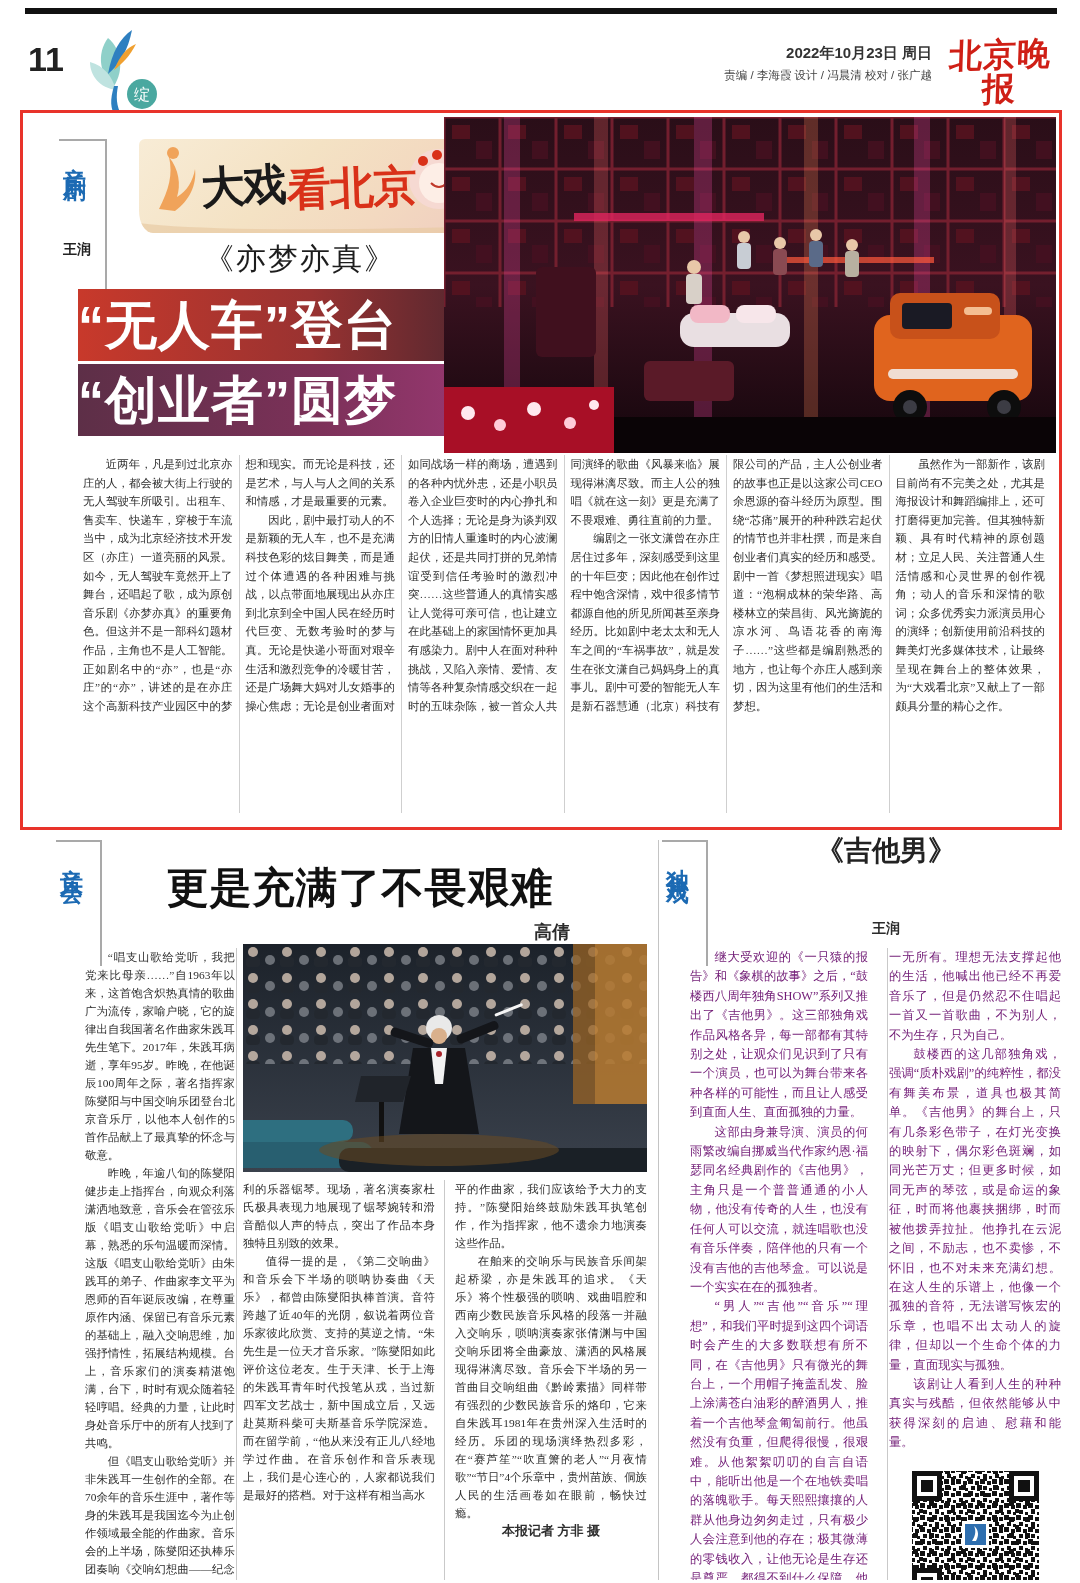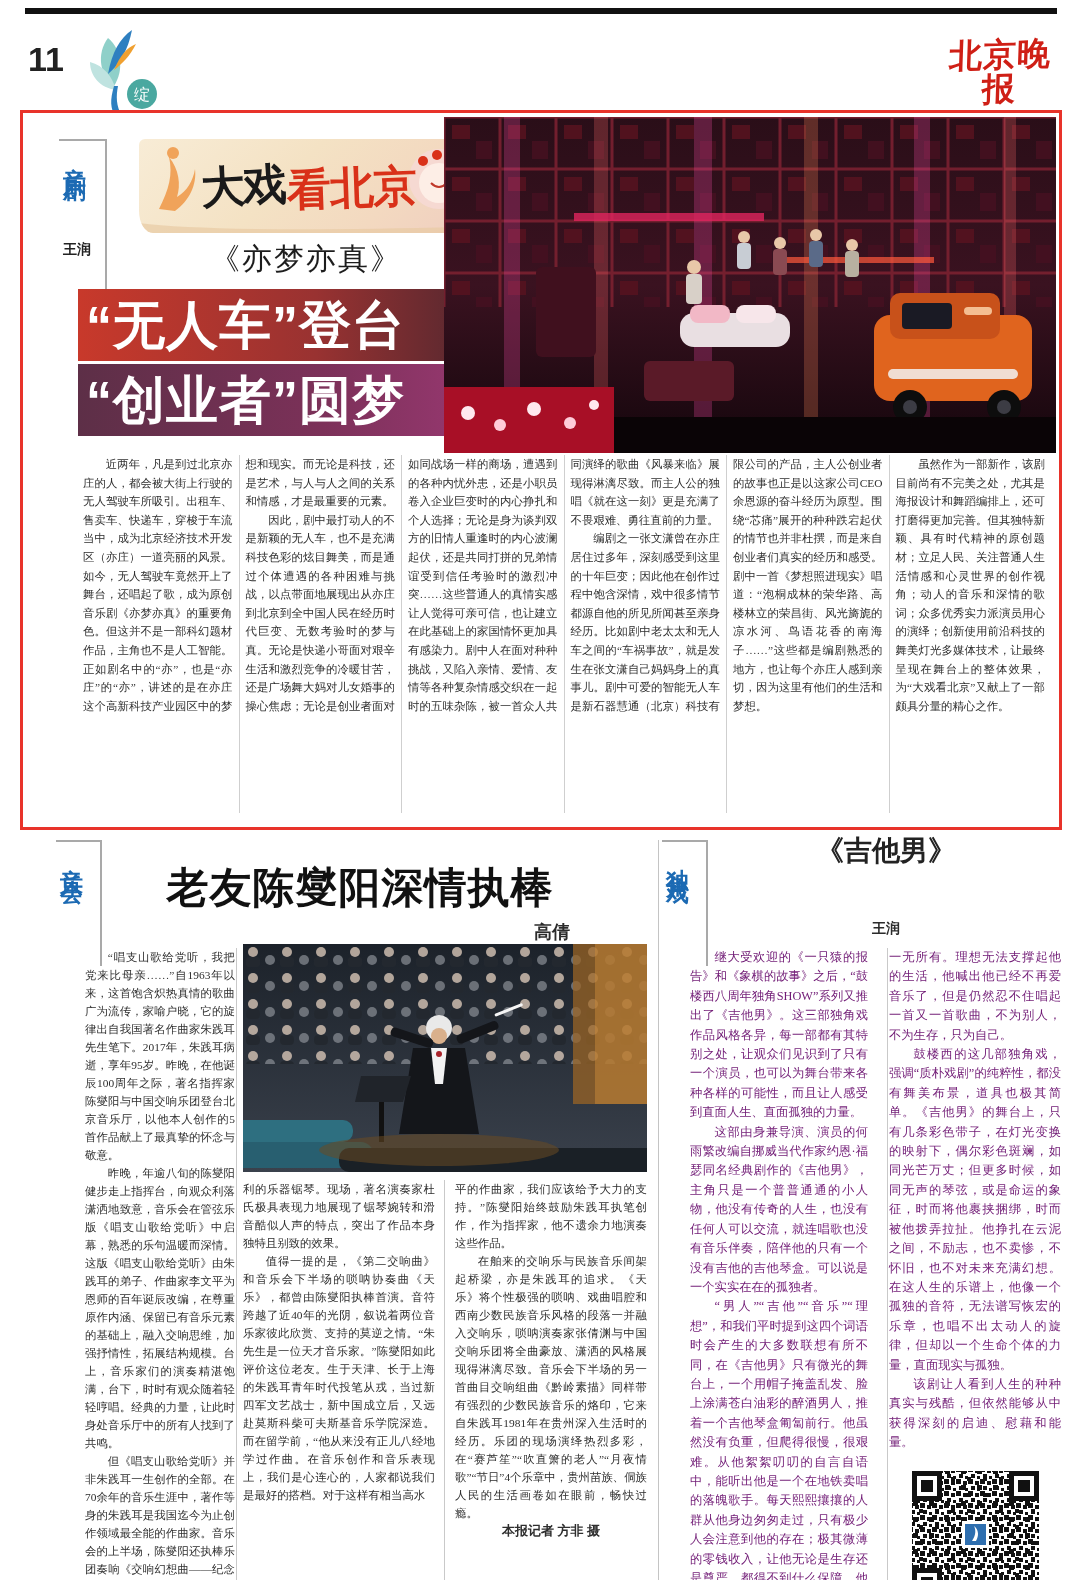--- a/index.html
+++ b/index.html
@@ -24,25 +24,25 @@
           font-weight:700;color:#1c6ab3;font-size:23px;letter-spacing:6px;line-height:1;}
   .musical-label-frame{left:36px;top:26px;height:150px;width:34px;}
   .musical-author{left:40px;top:128px;font-size:14px;font-weight:700;font-family:"Liberation Sans",sans-serif;color:#222;}
 
   .banner{left:116px;top:26px;width:322px;height:94px;border-radius:6px 6px 14px 14px/6px 6px 22px 22px;
           background:linear-gradient(135deg,#f8ecd6 0%,#f4e2c4 45%,#f3d9c0 75%,#f0cfc0 100%);overflow:hidden;}
   .banner-black{position:absolute;left:62px;top:18px;font-size:44px;font-weight:900;color:#1a1a1a;
                 font-family:"Liberation Serif",serif;transform:rotate(-3deg);letter-spacing:-2px;}
   .banner-red{position:absolute;left:148px;top:20px;font-size:44px;font-weight:900;color:#d93119;
               font-family:"Liberation Serif",serif;transform:rotate(-2deg);letter-spacing:-1px;}
-  .show-title{left:122px;top:126px;width:322px;text-align:center;font-size:30px;letter-spacing:2px;color:#1d1d1d;
+  .show-title{left:116px;top:126px;width:322px;text-align:center;font-size:30px;letter-spacing:2px;color:#1d1d1d;
               font-family:"Liberation Sans",sans-serif;font-weight:500;}
 
   .hl-bar{left:55px;height:72px;color:#fff;font-family:"Liberation Sans",sans-serif;font-weight:900;
-          font-size:52px;line-height:72px;padding-left:8px;letter-spacing:1px;white-space:nowrap;}
+          font-size:52px;line-height:72px;letter-spacing:1px;white-space:nowrap;}
   .hl-bar1{top:176px;width:424px;background:linear-gradient(90deg,#c8392b 0%,#993231 55%,#47252f 100%);}
   .hl-bar2{top:251px;width:440px;background:linear-gradient(90deg,#5d2f47 0%,#7c3159 55%,#a03a78 100%);}
 
   .stage-photo{left:421px;top:4px;width:612px;height:336px;background:#1c0b12;overflow:hidden;}
 
   .musical-body{left:60px;top:342px;width:962px;height:358px;overflow:hidden;
                 column-count:6;column-gap:13px;column-rule:1px solid #cfcfcf;
                 font-size:11.4px;line-height:18.6px;text-align:justify;color:#2e2e2e;}
   .musical-body p{margin:0;text-indent:2em;}
 
@@ -101,20 +101,24 @@
       <path d="M38 10 C52 22 54 42 44 58 C30 48 26 26 38 10 Z" fill="#8fd0c9"></path>
       <path d="M62 2 C58 22 50 36 38 46 C42 24 50 10 62 2 Z" fill="#2e7fc0"></path>
       <path d="M20 34 C34 38 42 48 46 62 C30 60 20 48 20 34 Z" fill="#bfe3e0"></path>
       <path d="M66 16 C60 28 52 36 44 42 C50 28 56 20 66 16 Z" fill="#f0a030"></path>
       <path d="M44 58 C40 72 40 80 46 90 L52 88 C46 78 46 68 48 58 Z" fill="#2e7fc0"></path>
       <circle cx="72" cy="66" r="15" fill="#4aa8a0"></circle>
       <text x="72" y="72" text-anchor="middle" font-size="16" fill="#ffffff" font-family="Liberation Sans, sans-serif">绽</text>
     </svg>
   </div>
 
+  <div class="abs hdr-right">
+    <div class="hdr-date">2022年10月23日 周日</div>
+    <div class="hdr-credits">责编 / 李海霞  设计 / 冯晨清  校对 / 张广越</div>
+  </div>
   <div class="abs masthead">北京晚报</div>
 
   <div class="abs feature-box">
 
     <div class="abs label-frame musical-label-frame">
       <div class="vlabel">音乐剧</div>
     </div>
     <div class="abs musical-author">王润</div>
 
     <div class="abs banner">
@@ -221,21 +225,21 @@
       <p>近两年，凡是到过北京亦庄的人，都会被大街上行驶的无人驾驶车所吸引。出租车、售卖车、快递车，穿梭于车流当中，成为北京经济技术开发区（亦庄）一道亮丽的风景。如今，无人驾驶车竟然开上了舞台，还唱起了歌，成为原创音乐剧《亦梦亦真》的重要角色。但这并不是一部科幻题材作品，主角也不是人工智能。正如剧名中的“亦”，也是“亦庄”的“亦”，讲述的是在亦庄这个高新科技产业园区中的梦想和现实。而无论是科技，还是艺术，与人与人之间的关系和情感，才是最重要的元素。</p>
       <p>因此，剧中最打动人的不是新颖的无人车，也不是充满科技色彩的炫目舞美，而是通过个体遭遇的各种困难与挑战，以点带面地展现出从亦庄到北京到全中国人民在经历时代巨变、无数考验时的梦与真。无论是快递小哥面对艰辛生活和激烈竞争的冷暖甘苦，还是广场舞大妈对儿女婚事的操心焦虑；无论是创业者面对如同战场一样的商场，遭遇到的各种内忧外患，还是小职员卷入企业巨变时的内心挣扎和个人选择；无论是身为谈判双方的旧情人重逢时的内心波澜起伏，还是共同打拼的兄弟情谊受到信任考验时的激烈冲突……这些普通人的真情实感让人觉得可亲可信，也让建立在此基础上的家国情怀更加具有感染力。剧中人在面对种种挑战，又陷入亲情、爱情、友情等各种复杂情感交织在一起时的五味杂陈，被一首众人共同演绎的歌曲《风暴来临》展现得淋漓尽致。而主人公的独唱《就在这一刻》更是充满了不畏艰难、勇往直前的力量。</p>
       <p>编剧之一张文潇曾在亦庄居住过多年，深刻感受到这里的十年巨变；因此他在创作过程中饱含深情，戏中很多情节都源自他的所见所闻甚至亲身经历。比如剧中老太太和无人车之间的“车祸事故”，就是发生在张文潇自己妈妈身上的真事儿。剧中可爱的智能无人车是新石器慧通（北京）科技有限公司的产品，主人公创业者的故事也正是以这家公司CEO余恩源的奋斗经历为原型。围绕“芯痛”展开的种种跌宕起伏的情节也并非杜撰，而是来自创业者们真实的经历和感受。剧中一首《梦想照进现实》唱道：“泡桐成林的荣华路、高楼林立的荣昌街、风光旖旎的凉水河、鸟语花香的南海子……”这些都是编剧熟悉的地方，也让每个亦庄人感到亲切，因为这里有他们的生活和梦想。</p>
       <p>虽然作为一部新作，该剧目前尚有不完美之处，尤其是海报设计和舞蹈编排上，还可打磨得更加完善。但其独特新颖、具有时代精神的原创题材；立足人民、关注普通人生活情感和心灵世界的创作视角；动人的音乐和深情的歌词；众多优秀实力派演员用心的演绎；创新使用前沿科技的舞美灯光多媒体技术，让最终呈现在舞台上的整体效果，为“大戏看北京”又献上了一部颇具分量的精心之作。</p>
     </div>
   </div>
 
   <div class="abs label-frame concert-label-frame">
     <div class="vlabel">音乐会</div>
   </div>
-  <div class="abs concert-headline">老友陈燮阳深情执棒</div>
+  <div class="abs concert-headline">更是充满了不畏艰难</div>
   <div class="abs concert-byline">高倩</div>
 
   <div class="abs concert-colleft bodytxt">
     <p>“唱支山歌给党听，我把党来比母亲……”自1963年以来，这首饱含炽热真情的歌曲广为流传，家喻户晓，它的旋律出自我国著名作曲家朱践耳先生笔下。2017年，朱践耳病逝，享年95岁。昨晚，在他诞辰100周年之际，著名指挥家陈燮阳与中国交响乐团登台北京音乐厅，以他本人创作的5首作品献上了最真挚的怀念与敬意。</p>
     <p>昨晚，年逾八旬的陈燮阳健步走上指挥台，向观众利落潇洒地致意，音乐会在管弦乐版《唱支山歌给党听》中启幕，熟悉的乐句温暖而深情。这版《唱支山歌给党听》由朱践耳的弟子、作曲家李文平为恩师的百年诞辰改编，在尊重原作内涵、保留已有音乐元素的基础上，融入交响思维，加强抒情性，拓展结构规模。台上，音乐家们的演奏精湛饱满，台下，时时有观众随着轻轻哼唱。经典的力量，让此时身处音乐厅中的所有人找到了共鸣。</p>
     <p>但《唱支山歌给党听》并非朱践耳一生创作的全部。在70余年的音乐生涯中，著作等身的朱践耳是我国迄今为止创作领域最全能的作曲家。音乐会的上半场，陈燮阳还执棒乐团奏响《交响幻想曲——纪念为真理献身的勇士》和《第二交响曲》。前者首演于1980年，根据革命烈士张志新的英雄事迹创作；后者首演于1988年，朱践耳在这首作品中引入了起源于17世纪意大</p>
   </div>
   <div class="abs vline1"></div>
 
   <div class="abs concert-photo">

